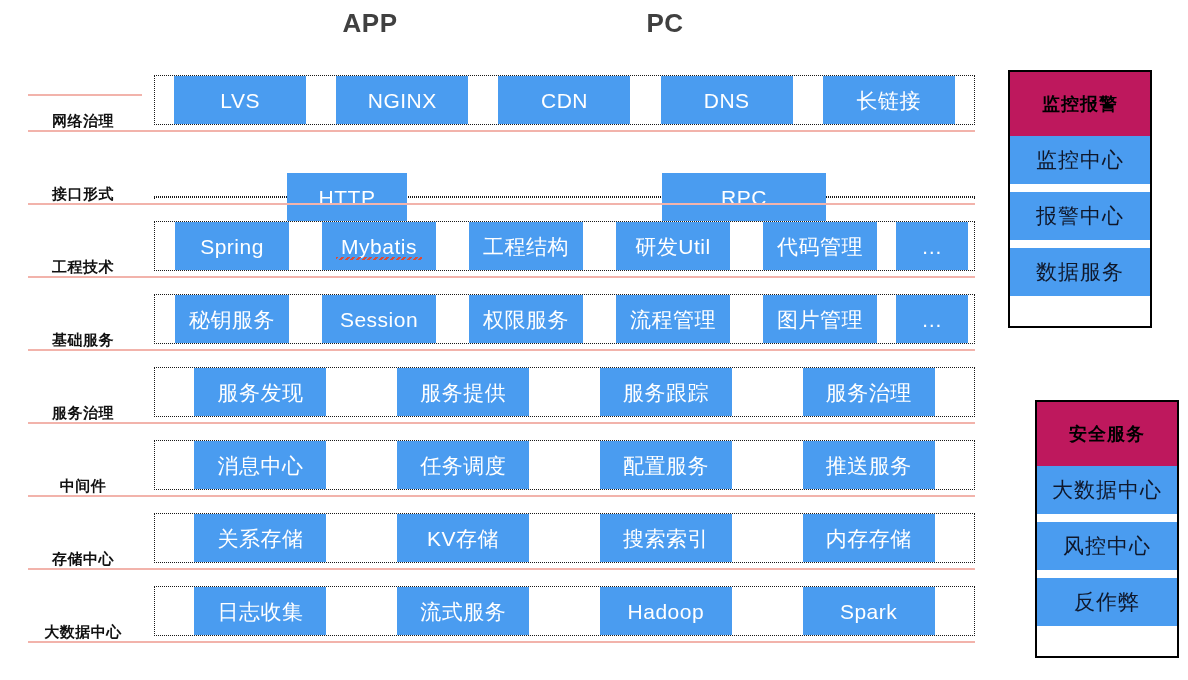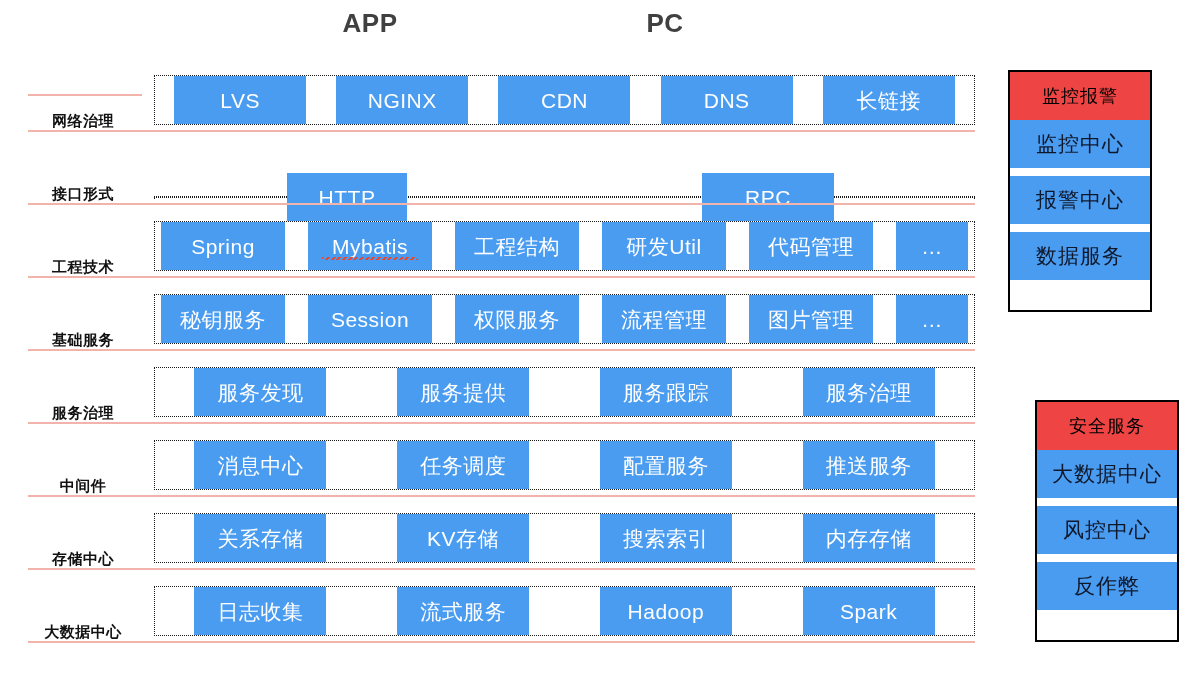--- a/index.html
+++ b/index.html
@@ -73,21 +73,21 @@
     display: flex;
     align-items: center;
     justify-content: center;
     font-size: 21px;
     letter-spacing: 0.5px;
     white-space: nowrap;
     height: 48px;
     line-height: 1;
   }
   .chip.w-wide  { width: 132px; }
-  .chip.w-nar   { width: 124px; }
+  .chip.w-nar   { width: 114px; margin-left: 14px; }
   .chip.w-tiny  { width: 72px; }
 
   .chip.spell {
     position: relative;
   }
   .chip.spell::after {
     content: "";
     position: absolute;
     left: 14px; right: 14px;
     bottom: 10px;
@@ -110,29 +110,29 @@
     position: absolute;
     width: 144px;
     border: 2px solid #000000;
     background: #ffffff;
     padding: 0;
   }
   .side-panel#panel-monitor { left: 1008px; top: 70px; }
   .side-panel#panel-security { left: 1035px; top: 400px; text-align: right; }
 
   .side-title {
-    height: 48px;
+    height: 64px;
     display: flex;
     align-items: center;
     justify-content: center;
     font-size: 18px;
-    font-weight: normal;
+    font-weight: bold;
     color: #000000;
     letter-spacing: 1px;
-    background: #ef4444;
+    background: #be185d;
   }
   .side-item {
     height: 48px;
     background: #4a9cf0;
     color: #0f172a;
     display: flex;
     align-items: center;
     justify-content: center;
     font-size: 21px;
     letter-spacing: 1px;
@@ -157,21 +157,21 @@
         <div class="chip w-wide">CDN</div>
         <div class="chip w-wide">DNS</div>
         <div class="chip w-wide">长链接</div>
       </div>
     </div>
     <div class="sep" style="top: 72px;"></div>
     <div class="layer-row">
       <div class="row-label">接口形式</div>
       <div class="row-track" style="position: relative;">
         <div class="chip" style="position: absolute; width: 120px; left: 100px; margin-left: 32px;">HTTP</div>
-        <div class="chip" style="position: absolute; width: 132px; left: 507px; margin-left: 40px;">RPC</div>
+        <div class="chip" style="position: absolute; width: 164px; left: 507px;">RPC</div>
       </div>
     </div>
     <div class="sep" style="top: 145px;"></div>
     <div class="layer-row">
       <div class="row-label">工程技术</div>
       <div class="row-track packed">
         <div class="chip w-nar">Spring</div>
         <div class="chip w-nar spell">Mybatis</div>
         <div class="chip w-nar">工程结构</div>
         <div class="chip w-nar">研发Util</div>

